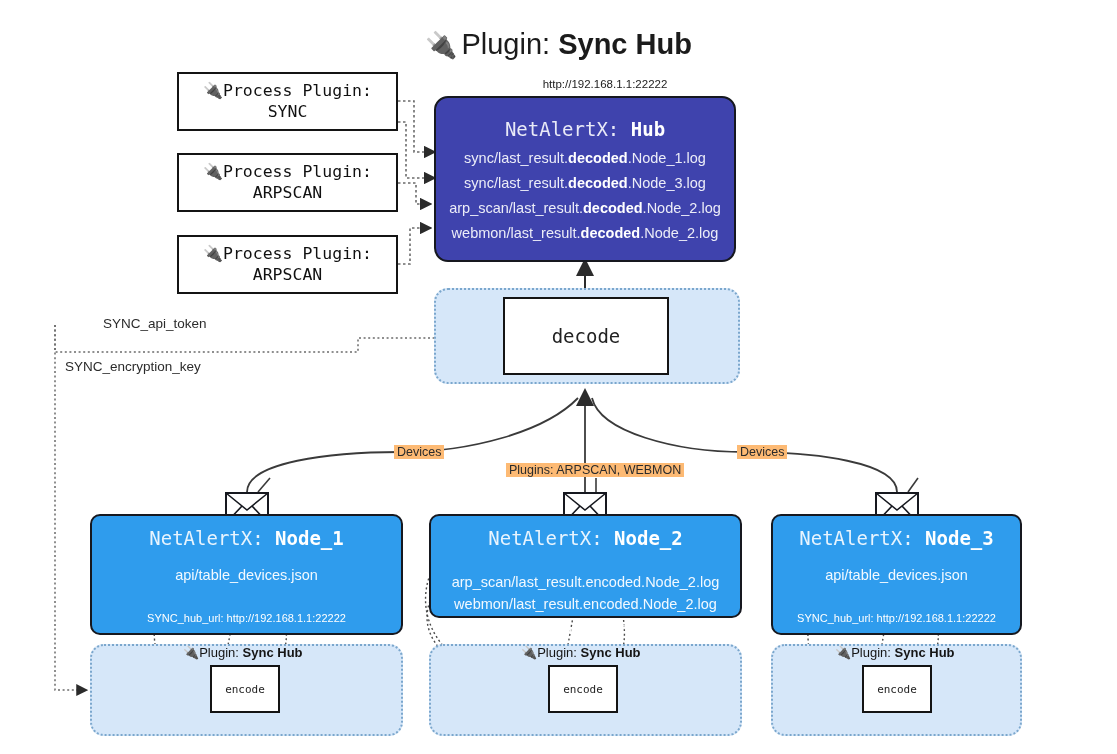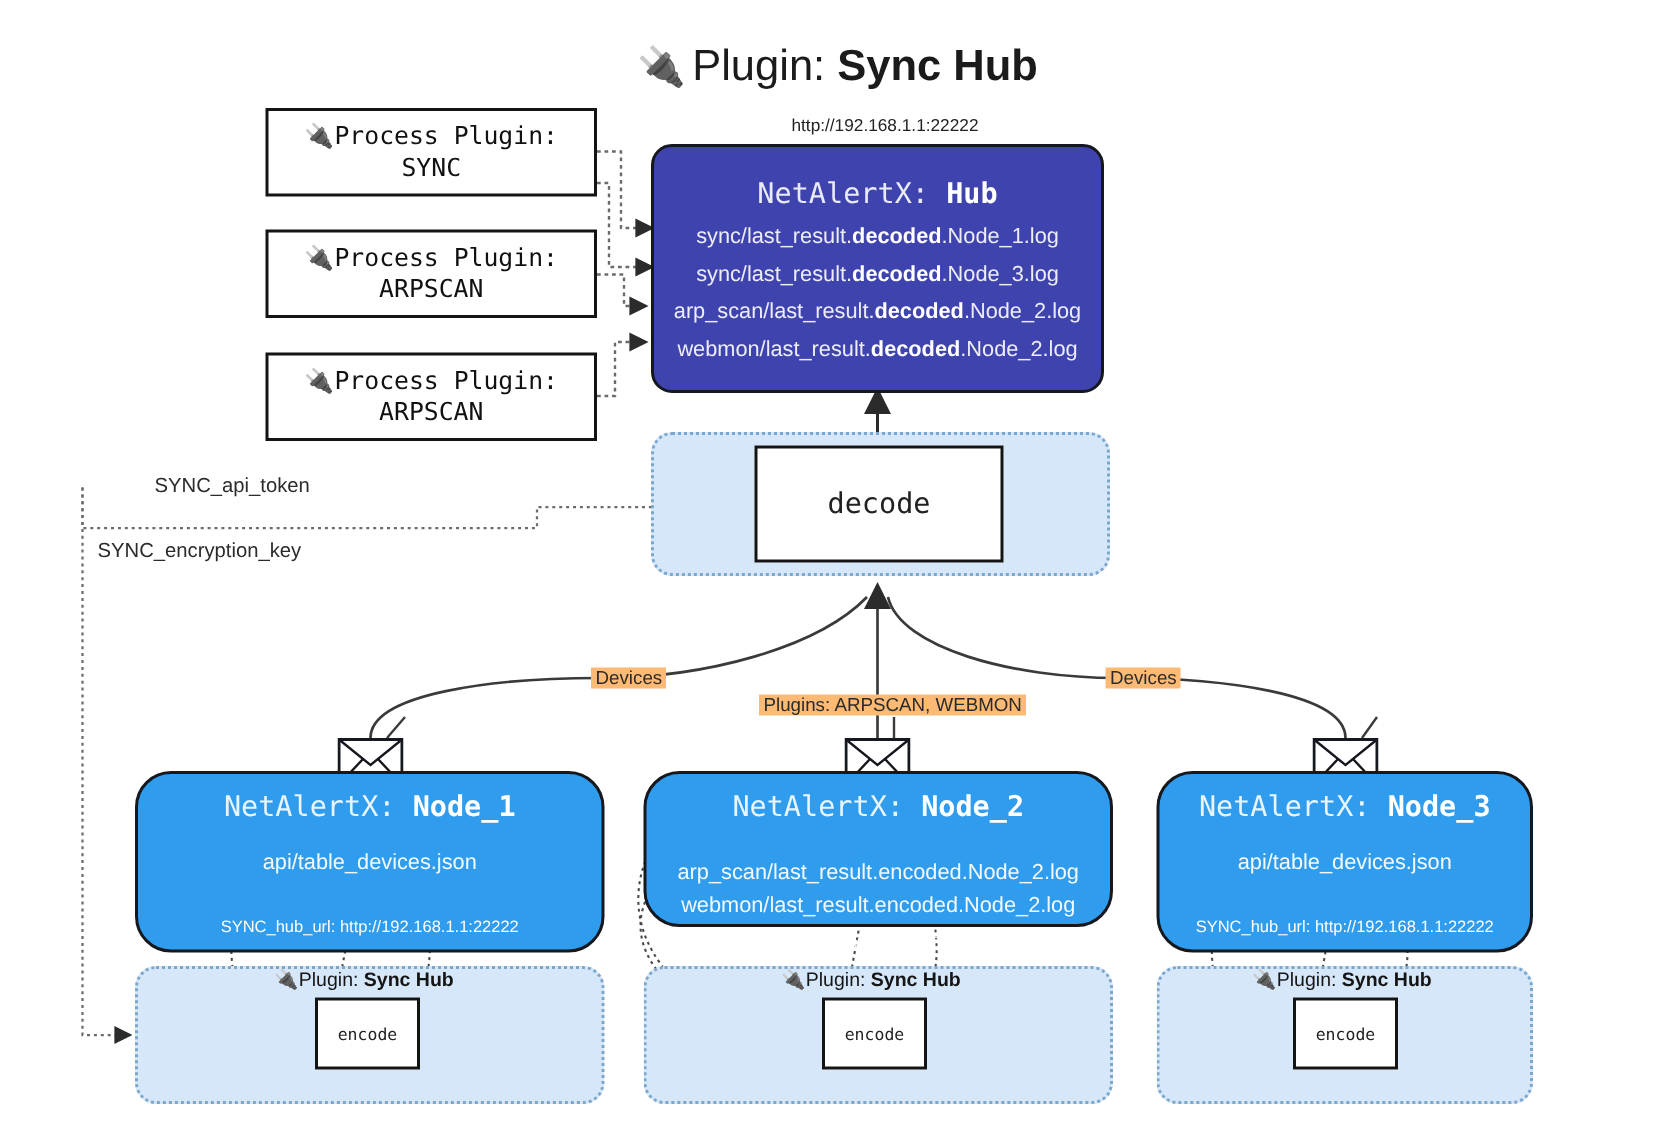--- a/index.html
+++ b/index.html
@@ -71,21 +71,21 @@
   .encode-box{font-size:11px;}
 
   .plugin-tag{
     position:absolute;font-size:13px;color:#151515;white-space:nowrap;
   }
   .plugin-tag b{font-weight:bold;}
   .plugin-tag .plug{font-size:13px;}
 
   
   .nodebox{
-    background:#2f9ced;border:2.5px solid #16181f;border-radius:24px;
+    background:#2f9ced;border:2.5px solid #16181f;border-radius:10px;
     box-sizing:border-box;color:#ffffff;
     display:flex;flex-direction:column;align-items:center;
   }
   .nodebox .hdr{
     font-family:"DejaVu Sans Mono","Liberation Mono",monospace;
     font-size:19px;color:#e8f4fe;margin-top:11px;white-space:nowrap;
   }
   .nodebox .hdr b{color:#ffffff;}
   .nodebox .res{
     font-size:14.5px;color:#f2f9ff;white-space:nowrap;
@@ -160,21 +160,21 @@
     <path d="M258,492 L270,478" fill="none" stroke="#3a3a3a" stroke-width="1.6"></path>
     <path d="M596,492 L596,478" fill="none" stroke="#3a3a3a" stroke-width="1.6"></path>
     <path d="M908,492 L918,478" fill="none" stroke="#3a3a3a" stroke-width="1.6"></path>
   </svg>
 
   <div class="title">
     <span class="plug">🔌</span><span>Plugin:</span>
     <span class="strong">Sync Hub</span>
   </div>
 
-  <div class="hub-url" style="left:450px;top:78px;width:280px;">http://192.168.1.1:22222</div>
+  <div class="hub-url" style="left:465px;top:78px;width:280px;">http://192.168.1.1:22222</div>
 
   <div class="node proc" style="left:177px;top:72px;width:221px;height:59px;">
     <div class="l1">
       <span class="plug">🔌</span><span>Process Plugin:</span>
     </div>
     <div class="l2">SYNC</div>
   </div>
 
   <div class="node proc" style="left:177px;top:153px;width:221px;height:59px;">
     <div class="l1">

